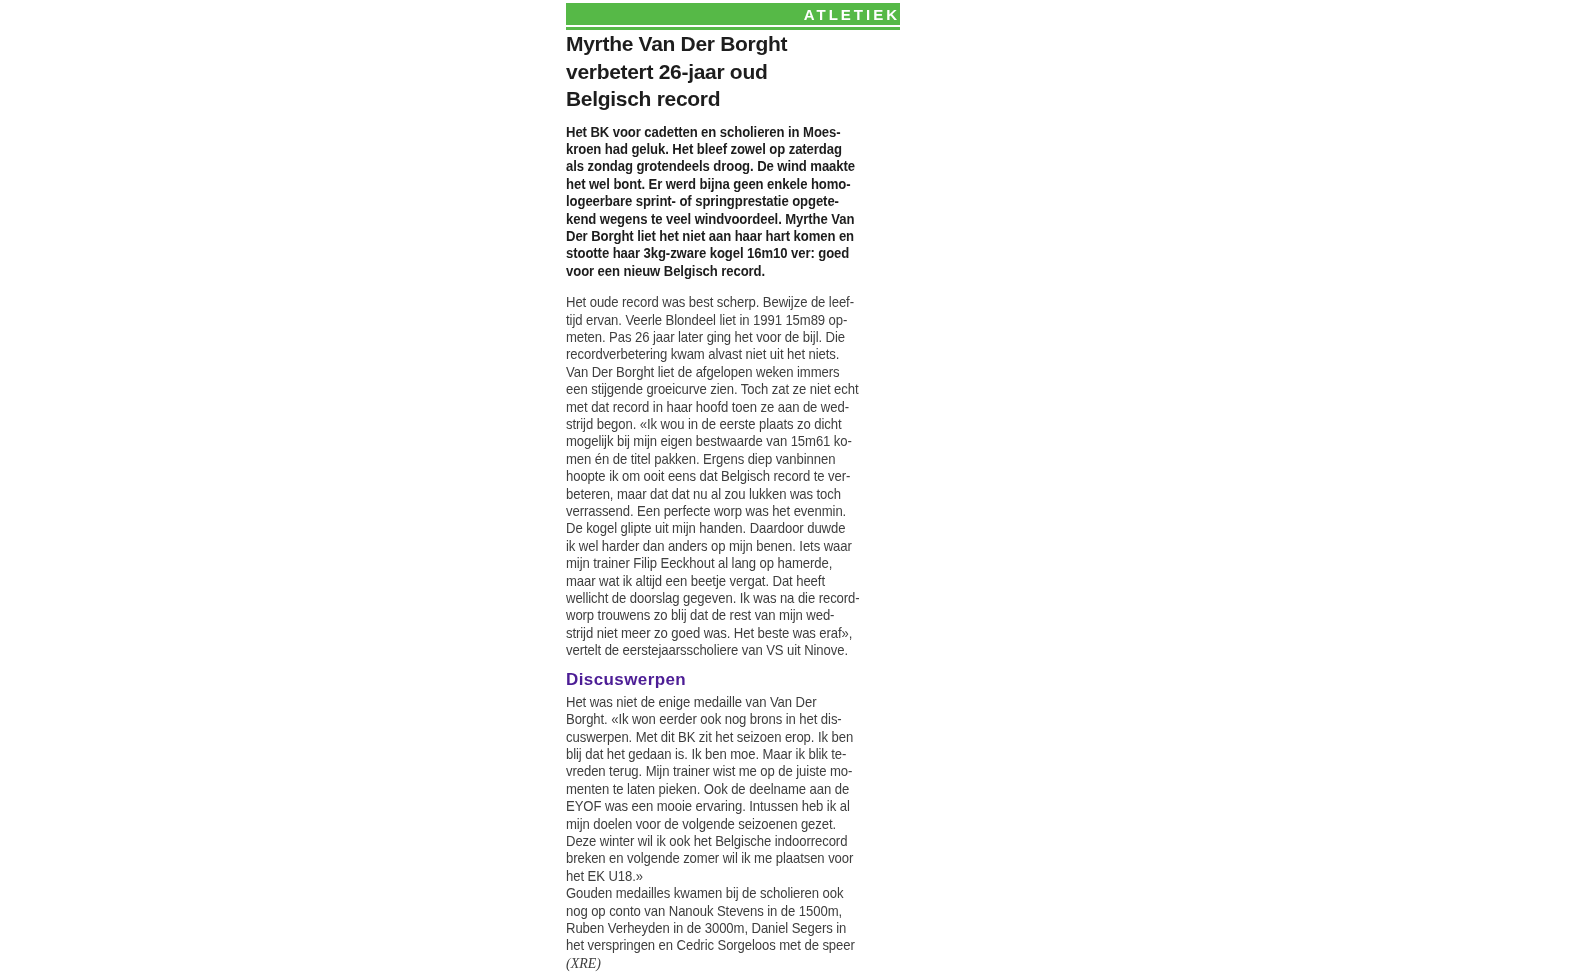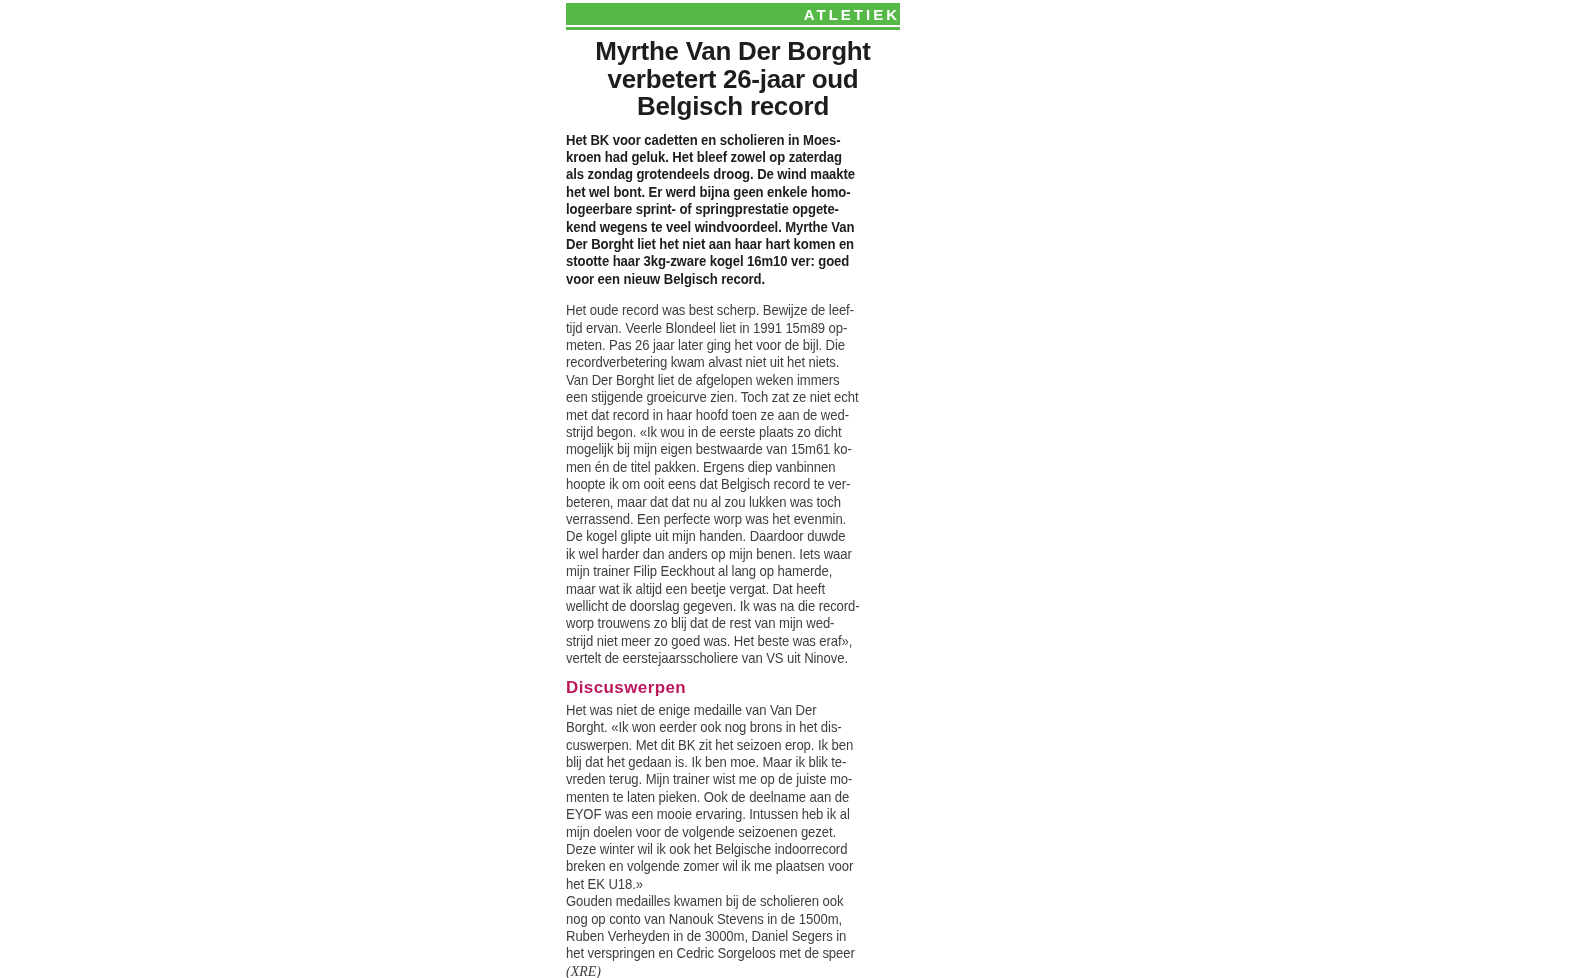--- a/index.html
+++ b/index.html
@@ -33,24 +33,23 @@
     letter-spacing: 3px;
     line-height: 1;
     transform: translateY(-0.5px);
   }
   .banner-rule {
     margin-top: 2px;
     height: 3px;
     background: var(--banner_green, #56b947);
   }
   .headline {
-    margin-top: 8px;
     width: 334px;
-    text-align: center;
-    font-size: 26px;
+    text-align: left;
+    font-size: 21px;
     line-height: 27.5px;
     font-weight: bold;
     letter-spacing: -0.3px;
     color: var(--headline_ink, #1d1d1d);
     white-space: pre-line;
   }
   .lead, .bodytext {
     width: 364px;
     transform: scaleX(0.9176);
     transform-origin: 0 0;
@@ -66,21 +65,21 @@
   }
   .bodytext {
     color: var(--body_ink, #3f3f3f);
   }
   .para1 { margin-top: 14px; }
   .subhead {
     margin-top: 10px;
     font-size: 17px;
     font-weight: bold;
     letter-spacing: 0.4px;
-    color: #be185d;
+    color: #4c1d95;
     line-height: 20px;
   }
   .para2 { margin-top: 4px; }
   .para3 { margin-top: 0; }
   .credit {
     margin-top: 1px;
     font-family: "Liberation Serif", serif;
     font-style: italic;
     font-size: 14px;
     color: var(--body_ink, #3f3f3f);

